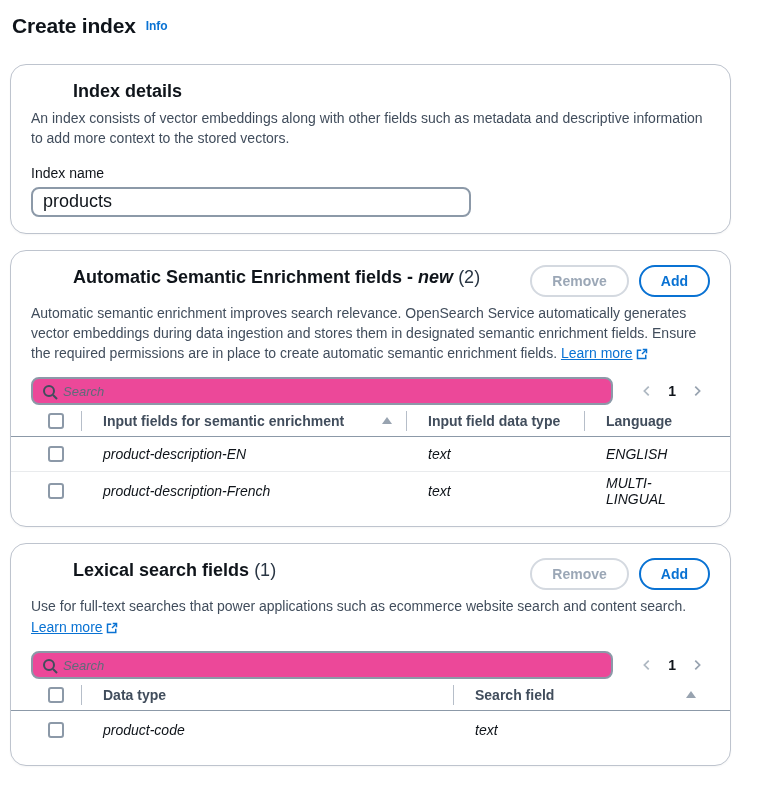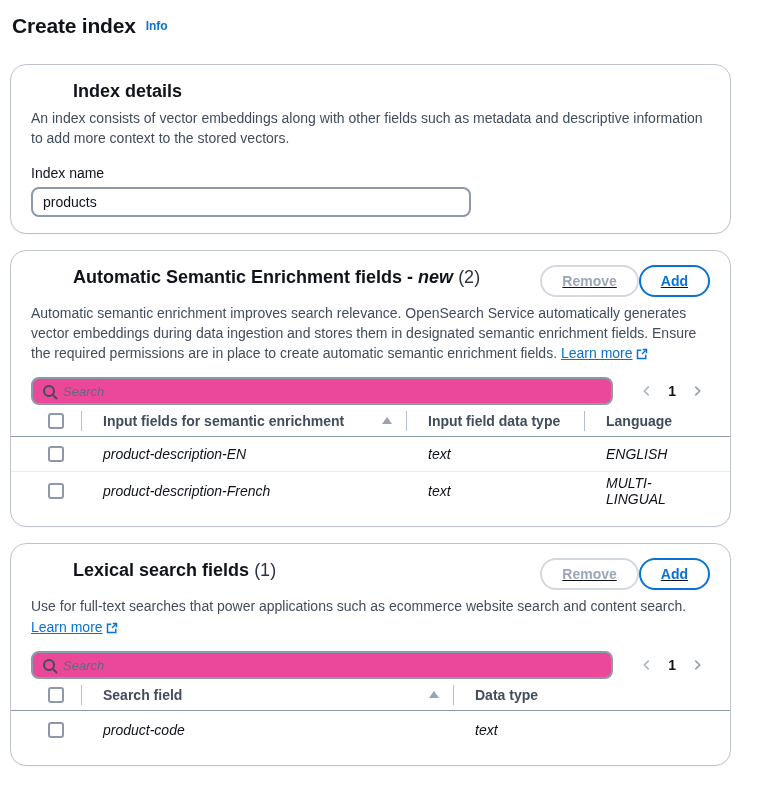--- a/index.html
+++ b/index.html
@@ -22,37 +22,37 @@
     border:1px solid #bec4ce; border-radius:16px; background:#fff;
     padding:14px 20px 16px 20px; margin-top:16px;
     box-shadow:0 1px 2px rgba(0,7,22,0.04);
   }
   .card-title-row { display:flex; align-items:flex-start; justify-content:space-between; }
   .card-title { font-size:18px; font-weight:bold; color:#0f141a; padding-top:2px;margin-left:42px; }
   .card-title .count { font-weight:normal; color:#2a3644; }
   .card-title .new-tag { font-style:italic; }
   .card-desc { font-size:14px; color:#414d5c; line-height:1.45; margin-top:6px; }
 
-  .hdr-actions { display:flex; flex-shrink:0;text-decoration:underline; }
+  .hdr-actions { display:flex; gap:10px; flex-shrink:0; }
   .btn {
     font-family:inherit; font-size:14px; font-weight:bold;
     border-radius:20px; padding:4px 20px; background:#fff; cursor:pointer; line-height:20px;
   }
   .btn-disabled { border:2px solid #d4d9e0; color:#9ba7b6; cursor:default; }
   .btn-secondary { border:2px solid #0972d3; color:#0972d3; }
 
   .link { color:#0972d3; text-decoration:underline; cursor:pointer; white-space:nowrap; }
   .ext-icon { display:inline-block; vertical-align:-2px; margin-left:3px; }
 
   
   .field-label { font-size:14px; font-weight:normal; margin-top:16px; }
   .text-input {
     display:block; margin-top:6px; width:440px; height:30px;
     border:2px solid #8c99a8; border-radius:8px; padding:0 10px;
-    font-family:inherit; font-size:14px; color:#0f141a; outline:none; background:#fff;
+    font-family:inherit; font-size:18px; color:#0f141a; outline:none; background:#fff;
   }
   .constraint { font-size:12px; color:#5f6b7a; line-height:1.5; margin-top:5px; max-width:470px; }
 
   
   .toolbar { display:flex; align-items:center; margin-top:12px; }
   .search-box {
     position:relative; flex:0 0 582px; height:28px;
     border:2px solid #8c99a8; border-radius:8px; background:#ec4899;
     display:flex; align-items:center; padding-left:30px;
   }
@@ -217,25 +217,25 @@
                 <path d="M6 3l5 5-5 5"></path>
               </svg></span></button>
       </div>
     </div>
 
     <div class="table">
       <div class="trow cols-2 thead">
         <div class="cb-cell">
             <span class="checkbox"></span>
           </div>
+        <div class="th">Data type</div>
         <div class="th th-sort">
           <span>Search field</span>
           <span class="sort-arrow"></span>
         </div>
-        <div class="th">Data type</div>
       </div>
 
       <div class="trow cols-2 tdata">
         <div class="cb-cell">
             <span class="checkbox"></span>
           </div>
         <div class="td">product-code</div>
         <div class="td">text</div>
       </div>
     </div>

